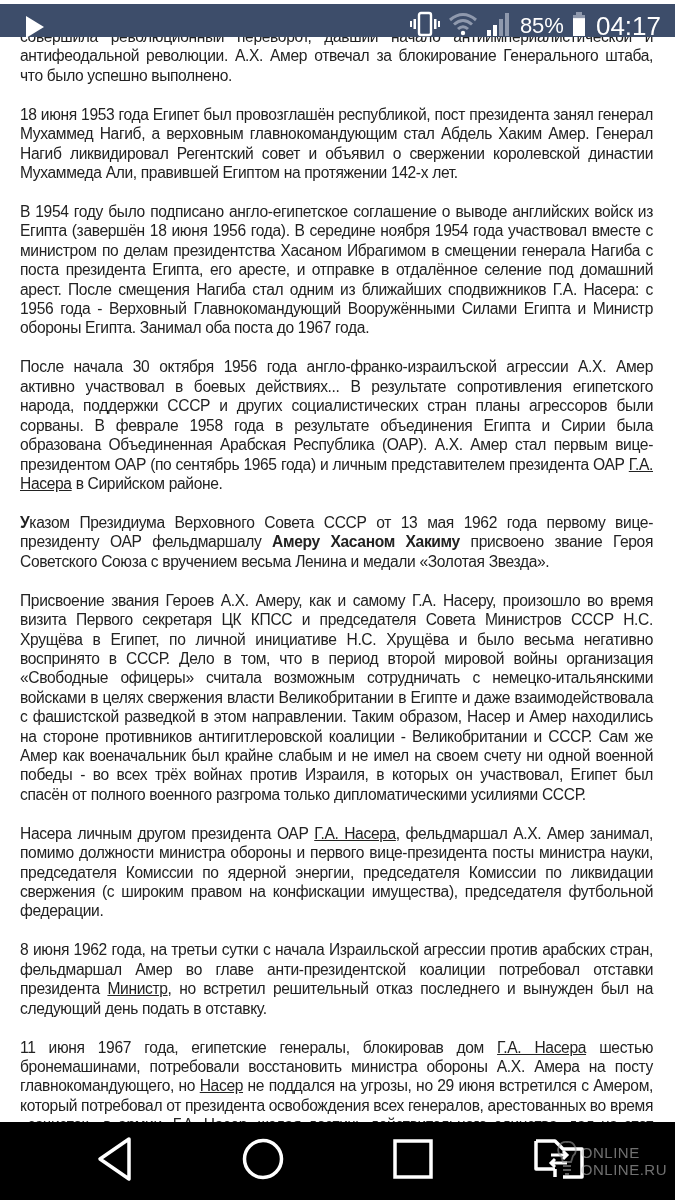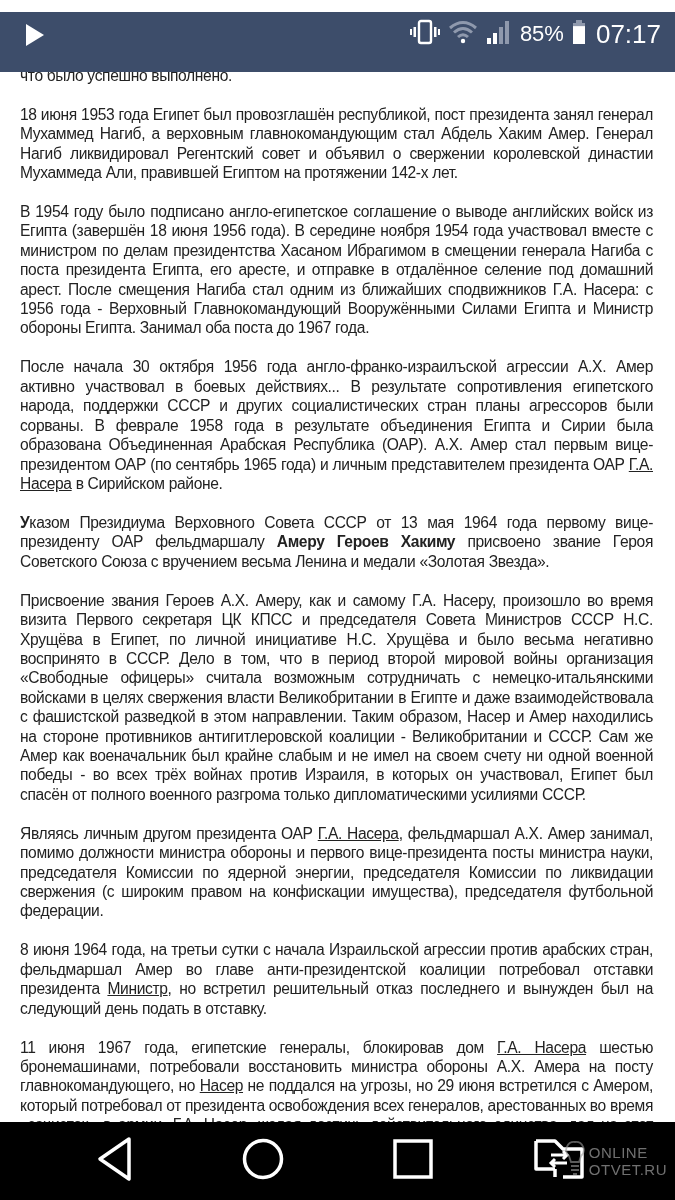--- a/index.html
+++ b/index.html
@@ -16,21 +16,21 @@
       font-family: "Liberation Sans", sans-serif;
       font-size: 15.6px; line-height: 19.4px; color: #222222;
       letter-spacing: -0.35px;
       font-stretch: condensed;
     }
     .article p { margin: 0 0 19.6px 0; text-align: justify; }
     .article a { color: #222222; text-decoration: underline; }
     .article b { font-weight: bold; }
 
     .status-bar {
-      position: absolute; left: 0; top: 12px; width: 675px; height: 60px;
+      position: absolute; left: 0; top: 4px; width: 675px; height: 33px;
       background: #3d4d6a; z-index: 5;
     }
     .status-bar .play { position: absolute; left: 24px; top: 11px; }
     .status-bar .right { position: absolute; right: 14px; top: 0; height: 44px; display: flex; align-items: center; gap: 8px; color: #fff; }
     .status-bar .pct { font-size: 22px; color: #fff; font-family: "Liberation Sans", sans-serif; }
     .status-bar .time { font-size: 26px; color: #fff; font-family: "Liberation Sans", sans-serif; margin-left: 2px; }
 
     .nav-bar {
       position: absolute; left: 0; top: 1122px; width: 675px; height: 78px; background: #000000; z-index: 5;
     }
@@ -74,34 +74,34 @@
       </svg>
     </span>
     <span class="pct">85%</span>
     <span>
       <svg width="14" height="26" viewBox="0 0 14 26">
         <rect x="4" y="1" width="6" height="3" fill="#8f99ad"></rect>
         <rect x="1" y="4" width="12" height="21" fill="#8f99ad"></rect>
         <rect id="battery-fill" x="1" y="7.150000000000002" width="12" height="17.849999999999998" fill="#ffffff"></rect>
       </svg>
     </span>
-    <span class="time">07:17</span>
+    <span class="time">04:17</span>
   </div>
 </div>
 
 <div class="content">
   <div class="article">
     <p style="margin-top:-15px;">совершила революционный переворот, давший начало антиимпериалистической и антифеодальной революции. А.Х. Амер отвечал за блокирование Генерального штаба, что было успешно выполнено.</p>
     <p>18 июня 1953 года Египет был провозглашён республикой, пост президента занял генерал Мухаммед Нагиб, а верховным главнокомандующим стал Абдель Хаким Амер. Генерал Нагиб ликвидировал Регентский совет и объявил о свержении королевской династии Мухаммеда Али, правившей Египтом на протяжении 142-х лет.</p>
     <p>В 1954 году было подписано англо-египетское соглашение о выводе английских войск из Египта (завершён 18 июня 1956 года). В середине ноября 1954 года участвовал вместе с министром по делам президентства Хасаном Ибрагимом в смещении генерала Нагиба с поста президента Египта, его аресте, и отправке в отдалённое селение под домашний арест. После смещения Нагиба стал одним из ближайших сподвижников Г.А. Насера: с 1956 года - Верховный Главнокомандующий Вооружёнными Силами Египта и Министр обороны Египта. Занимал оба поста до 1967 года.</p>
     <p><span>После начала 30 октября 1956 года англо-франко-израилъской агрессии А.Х. Амер активно участвовал в боевых действиях... В результате сопротивления египетского народа, поддержки СССР и других социалистических стран планы агрессоров были сорваны. В феврале 1958 года в результате объединения Египта и Сирии была образована Объединенная Арабская Республика (ОАР). А.Х. Амер стал первым вице-президентом ОАР (по сентябрь 1965 года) и личным представителем президента ОАР </span><a>Г.А. Насера</a><span> в Сирийском районе.</span></p>
-    <p><b>У</b><span>казом Президиума Верховного Совета СССР от 13 мая 1964 года первому вице-президенту ОАР фельдмаршалу </span><b>Амеру Героев Хакиму</b><span> присвоено звание Героя Советского Союза с вручением весьма Ленина и медали «Золотая Звезда».</span></p>
+    <p><b>У</b><span>казом Президиума Верховного Совета СССР от 13 мая 1962 года первому вице-президенту ОАР фельдмаршалу </span><b>Амеру Хасаном Хакиму</b><span> присвоено звание Героя Советского Союза с вручением весьма Ленина и медали «Золотая Звезда».</span></p>
     <p>Присвоение звания Героев А.Х. Амеру, как и самому Г.А. Насеру, произошло во время визита Первого секретаря ЦК КПСС и председателя Совета Министров СССР Н.С. Хрущёва в Египет, по личной инициативе Н.С. Хрущёва и было весьма негативно воспринято в СССР. Дело в том, что в период второй мировой войны организация «Свободные офицеры» считала возможным сотрудничать с немецко-итальянскими войсками в целях свержения власти Великобритании в Египте и даже взаимодействовала с фашистской разведкой в этом направлении. Таким образом, Насер и Амер находились на стороне противников антигитлеровской коалиции - Великобритании и СССР. Сам же Амер как военачальник был крайне слабым и не имел на своем счету ни одной военной победы - во всех трёх войнах против Израиля, в которых он участвовал, Египет был спасён от полного военного разгрома только дипломатическими усилиями СССР.</p>
-    <p><span>Являясь личным другом президента ОАР </span><a>Г.А. Насера</a><span>, фельдмаршал А.Х. Амер занимал, помимо должности министра обороны и первого вице-президента посты министра науки, председателя Комиссии по ядерной энергии, председателя Комиссии по ликвидации свержения (с широким правом на конфискации имущества), председателя футбольной федерации.</span></p>
-    <p><span>8 июня 1964 года, на третьи сутки с начала Израильской агрессии против арабских стран, фельдмаршал Амер во главе анти-президентской коалиции потребовал отставки президента </span><a>Министр</a><span>, но встретил решительный отказ последнего и вынужден был на следующий день подать в отставку.</span></p>
+    <p><span>Насера личным другом президента ОАР </span><a>Г.А. Насера</a><span>, фельдмаршал А.Х. Амер занимал, помимо должности министра обороны и первого вице-президента посты министра науки, председателя Комиссии по ядерной энергии, председателя Комиссии по ликвидации свержения (с широким правом на конфискации имущества), председателя футбольной федерации.</span></p>
+    <p><span>8 июня 1962 года, на третьи сутки с начала Израильской агрессии против арабских стран, фельдмаршал Амер во главе анти-президентской коалиции потребовал отставки президента </span><a>Министр</a><span>, но встретил решительный отказ последнего и вынужден был на следующий день подать в отставку.</span></p>
     <p><span>11 июня 1967 года, египетские генералы, блокировав дом </span><a>Г.А. Насера</a><span> шестью бронемашинами, потребовали восстановить министра обороны А.Х. Амера на посту главнокомандующего, но </span><a>Насер</a><span> не поддался на угрозы, но 29 июня встретился с Амером, который потребовал от президента освобождения всех генералов, арестованных во время «зачисток» в армии. </span><a>Г.А. Насер</a><span>, желая достичь действительного единства, дал на этот своё согласие. Но освобождённые генералы отправились не домой, а прямо к А.Х. Амеру...</span></p>
   </div>
 </div>
 
 <div class="nav-bar">
   <div class="nav-btn" style="left:80px;width:70px;">
     <span>
       <svg width="40" height="46" viewBox="0 0 40 46">
           <path d="M34 3 L5 23 L34 43 Z" fill="none" stroke="#ffffff" stroke-width="3.5" stroke-linejoin="round"></path>
         </svg>
@@ -134,16 +134,16 @@
   </div>
   <div class="watermark">
     <span>
       <svg width="20" height="38" viewBox="0 0 20 38">
         <path d="M10 2 A8 8 0 0 1 16 16 L14 22 L6 22 L4 16 A8 8 0 0 1 10 2 Z" fill="none" stroke="#999" stroke-width="1.8"></path>
         <path d="M6 26 L14 26 M6 30 L14 30 M8 34 L12 34" stroke="#999" stroke-width="1.8"></path>
       </svg>
     </span>
     <div>
       <div class="wm-text">ONLINE</div>
-      <div class="wm-text">OTVET.RU</div>
+      <div class="wm-text">ONLINE.RU</div>
     </div>
   </div>
 </div>
 
 </body></html>

